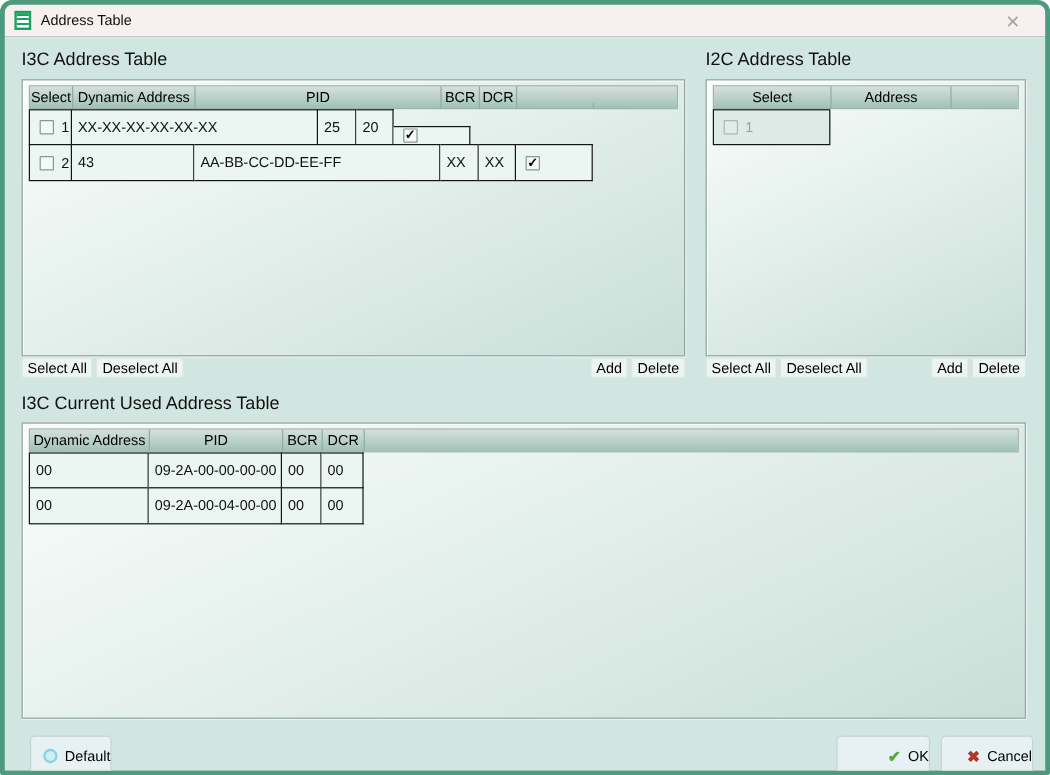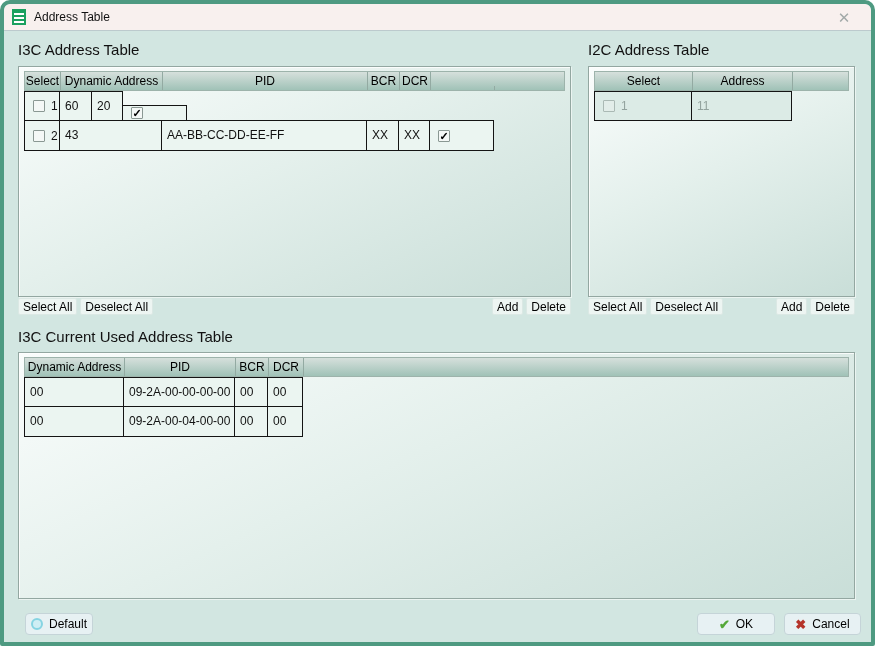--- a/index.html
+++ b/index.html
@@ -97,21 +97,21 @@
   
   .btn-row{ position:absolute; display:flex; gap:3px; align-items:center; }
   .flat-btn{
     font-size:12px; color:#000; background:#edf5f2;
     border:1px solid #dbe8e4; border-radius:2px;
     padding:1px 4px; height:17px; line-height:14px; cursor:default; white-space:nowrap;
   }
 
   
   .footer-btn{
-    position:absolute; height:22px; display:flex; align-items:center; justify-content:center;
+    position:absolute; height:34px; display:flex; align-items:center; justify-content:flex-end;
     gap:6px; background:#e7f1f3; border:1px solid #c5d4d8; border-radius:4px;
     font-size:12px; color:#000; cursor:default;
   }
   .icon-ok{ color:#55a839; font-size:13px; font-weight:bold; }
   .icon-cancel{ color:#b5342a; font-size:13px; font-weight:bold; }
   .icon-default{
     width:12px; height:12px; border-radius:50%;
     border:2px solid #86d4e2; background:#cfeef4;
   }
 </style>
@@ -139,21 +139,22 @@
           <div class="hc i3c-dcr">DCR</div>
           <div class="hc i3c-res" style="display:block;">Reserved</div>
           <div class="hc hfill"></div>
         </div>
         <div>
             <div class="trow">
     <div class="cell i3c-select">
       <span class="cb select-cb"></span>
       <span class="idx">1</span>
     </div>
-    <div class="cell i3c-bcr v-bcr">60</div>
+    <div class="cell i3c-pid v-pid">XX-XX-XX-XX-XX-XX</div>
+    <div class="cell i3c-bcr v-bcr">25</div>
     <div class="cell i3c-dcr v-dcr">20</div>
     <div class="cell i3c-res">
       <span class="cb reserved-cb checked">✓</span>
     </div>
   </div>
             <div class="trow">
     <div class="cell i3c-select">
       <span class="cb select-cb"></span>
       <span class="idx">2</span>
     </div>
@@ -184,21 +185,20 @@
           <div class="hc i2c-select" style="display:block;">Select</div>
           <div class="hc i2c-addr">Address</div>
           <div class="hc hfill"></div>
         </div>
         <div>
             <div class="trow i2c-row">
     <div class="cell i2c-select">
       <span class="cb select-cb disabled"></span>
       <span class="idx">1</span>
     </div>
-    <div class="cell i2c-addr v-addr">11</div>
   </div>
           </div>
       </div>
     </div>
     <div class="btn-row" style="left:584px; top:267px;">
       <span class="flat-btn">Select All</span>
       <span class="flat-btn">Deselect All</span>
     </div>
     <div class="btn-row" style="left:781px; top:267px; width:70px; justify-content:flex-end;">
       <span class="flat-btn">Add</span>

